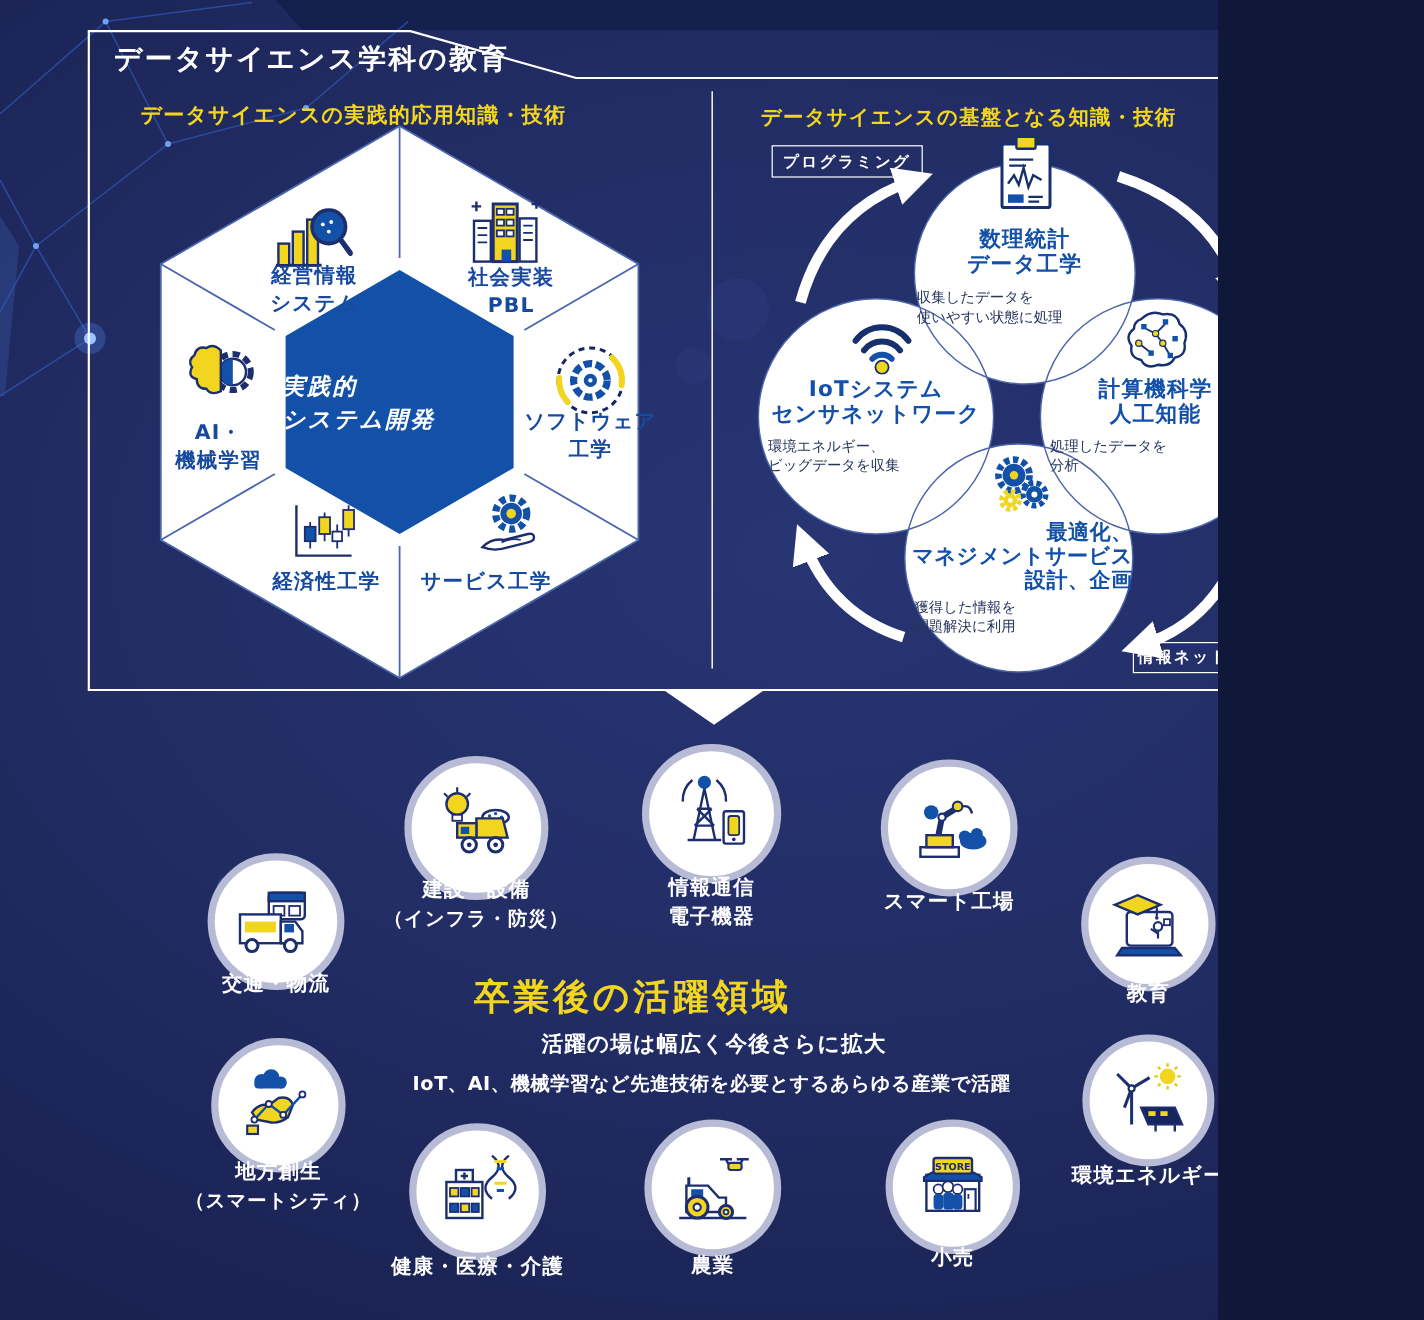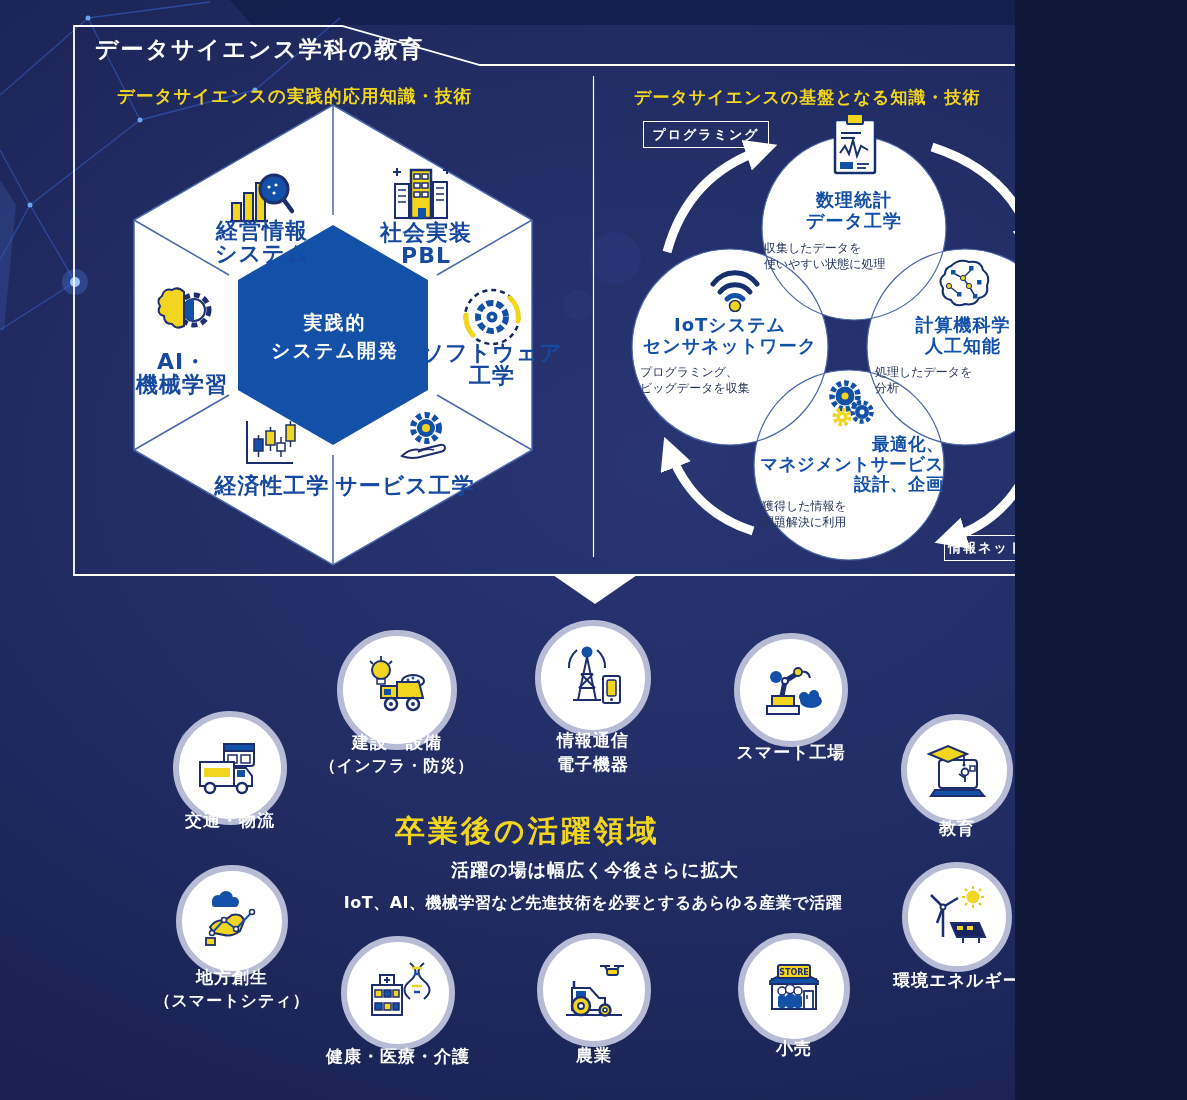--- a/index.html
+++ b/index.html
@@ -5,22 +5,22 @@
   html,body{margin:0;padding:0;background:#10183a;}
   .stage{
     position:relative;width:1015px;height:1100px;overflow:hidden;
     background:radial-gradient(1250px 850px at 66% 42%, #283573 0%, #222d65 45%, #1b2455 78%, #161f4b 100%);
     font-family:"DejaVu Sans","Liberation Sans",sans-serif;
   }
   .abs{position:absolute;}
   svg{display:block;}
   .frame-title{color:#fff;font-size:23px;font-weight:bold;letter-spacing:2px;}
   .sub-ylw{color:#f1d51f;font-weight:bold;font-size:17.5px;letter-spacing:1px;}
-  .seg-label{color:#174a9f;font-weight:bold;font-size:22px;line-height:23px;text-align:center;letter-spacing:1px;}
-  .hex-center-label{color:#fff;font-weight:bold;font-size:19px;line-height:28px;text-align:center;letter-spacing:2px;}
+  .seg-label{color:#174a9f;font-weight:bold;font-size:17px;line-height:23px;text-align:center;letter-spacing:1px;}
+  .hex-center-label{color:#fff;font-weight:bold;font-size:19px;line-height:28px;letter-spacing:2px;font-style:italic;}
   .circle-title{color:#1350a8;font-weight:bold;font-size:18px;line-height:21px;text-align:center;letter-spacing:1px;}
   .circle-title3{color:#1350a8;font-weight:bold;font-size:17.5px;line-height:20px;text-align:right;letter-spacing:.5px;}
   .circle-desc{color:#26355b;font-size:12px;line-height:16px;text-align:left;}
   .tag-box{border:1.5px solid #fff;color:#fff;font-size:13px;font-weight:bold;letter-spacing:2px;display:flex;align-items:center;justify-content:center;}
   .bottom-title{color:#f1d51f;font-weight:bold;font-size:30px;letter-spacing:3px;}
   .bottom-sub{color:#fff;font-weight:bold;font-size:18px;letter-spacing:1px;text-align:center;}
   .bottom-desc{color:#fff;font-weight:bold;font-size:16px;letter-spacing:.5px;text-align:center;}
   .field-circle{position:absolute;background:#fff;border:6px solid #b7bbd5;border-radius:50%;box-sizing:border-box;display:flex;align-items:center;justify-content:center;}
   .field-label{position:absolute;color:#fff;font-weight:bold;font-size:17px;line-height:24px;text-align:center;letter-spacing:1px;}
   .field-label .l2{font-size:16px;}
@@ -247,21 +247,21 @@
     <path d="M10,28 A27,27 0 0 1 54,28" fill="none" stroke="#16306e" stroke-width="5" stroke-linecap="round"></path>
     <path d="M17,36 A19,19 0 0 1 47,36" fill="none" stroke="#16306e" stroke-width="5" stroke-linecap="round"></path>
     <path d="M24,43 A11,11 0 0 1 40,43" fill="none" stroke="#1350a8" stroke-width="5" stroke-linecap="round"></path>
     <circle cx="32" cy="50" r="5.5" fill="#f1d51f" stroke="#16306e" stroke-width="1.5"></circle>
   </svg>
   <div class="abs circle-title" style="left:630px;top:314px;width:200px;">
     <div>IoTシステム</div>
     <div>センサネットワーク</div>
   </div>
   <div class="abs circle-desc" style="left:640px;top:364px;width:180px;">
-    <div>プログラミング、</div>
+    <div>環境エネルギー、</div>
     <div>ビッグデータを収集</div>
   </div>
 
   <svg class="abs" style="left:931px;top:254px;" width="64" height="58" viewBox="0 0 64 58">
     <path d="M20,12 Q28,4 38,8 Q50,6 52,16 Q60,22 56,32 Q58,42 48,44 Q44,52 34,50 Q24,54 20,46 Q10,44 12,34 Q6,26 14,20 Q14,14 20,12 Z" fill="none" stroke="#16306e" stroke-width="2"></path>
     <g fill="none" stroke="#16306e" stroke-width="1.5">
       <polyline points="24,20 32,24 38,32 44,42"></polyline>
         <polyline points="40,16 32,24"></polyline>
         <polyline points="18,32 28,40"></polyline>
     </g>

